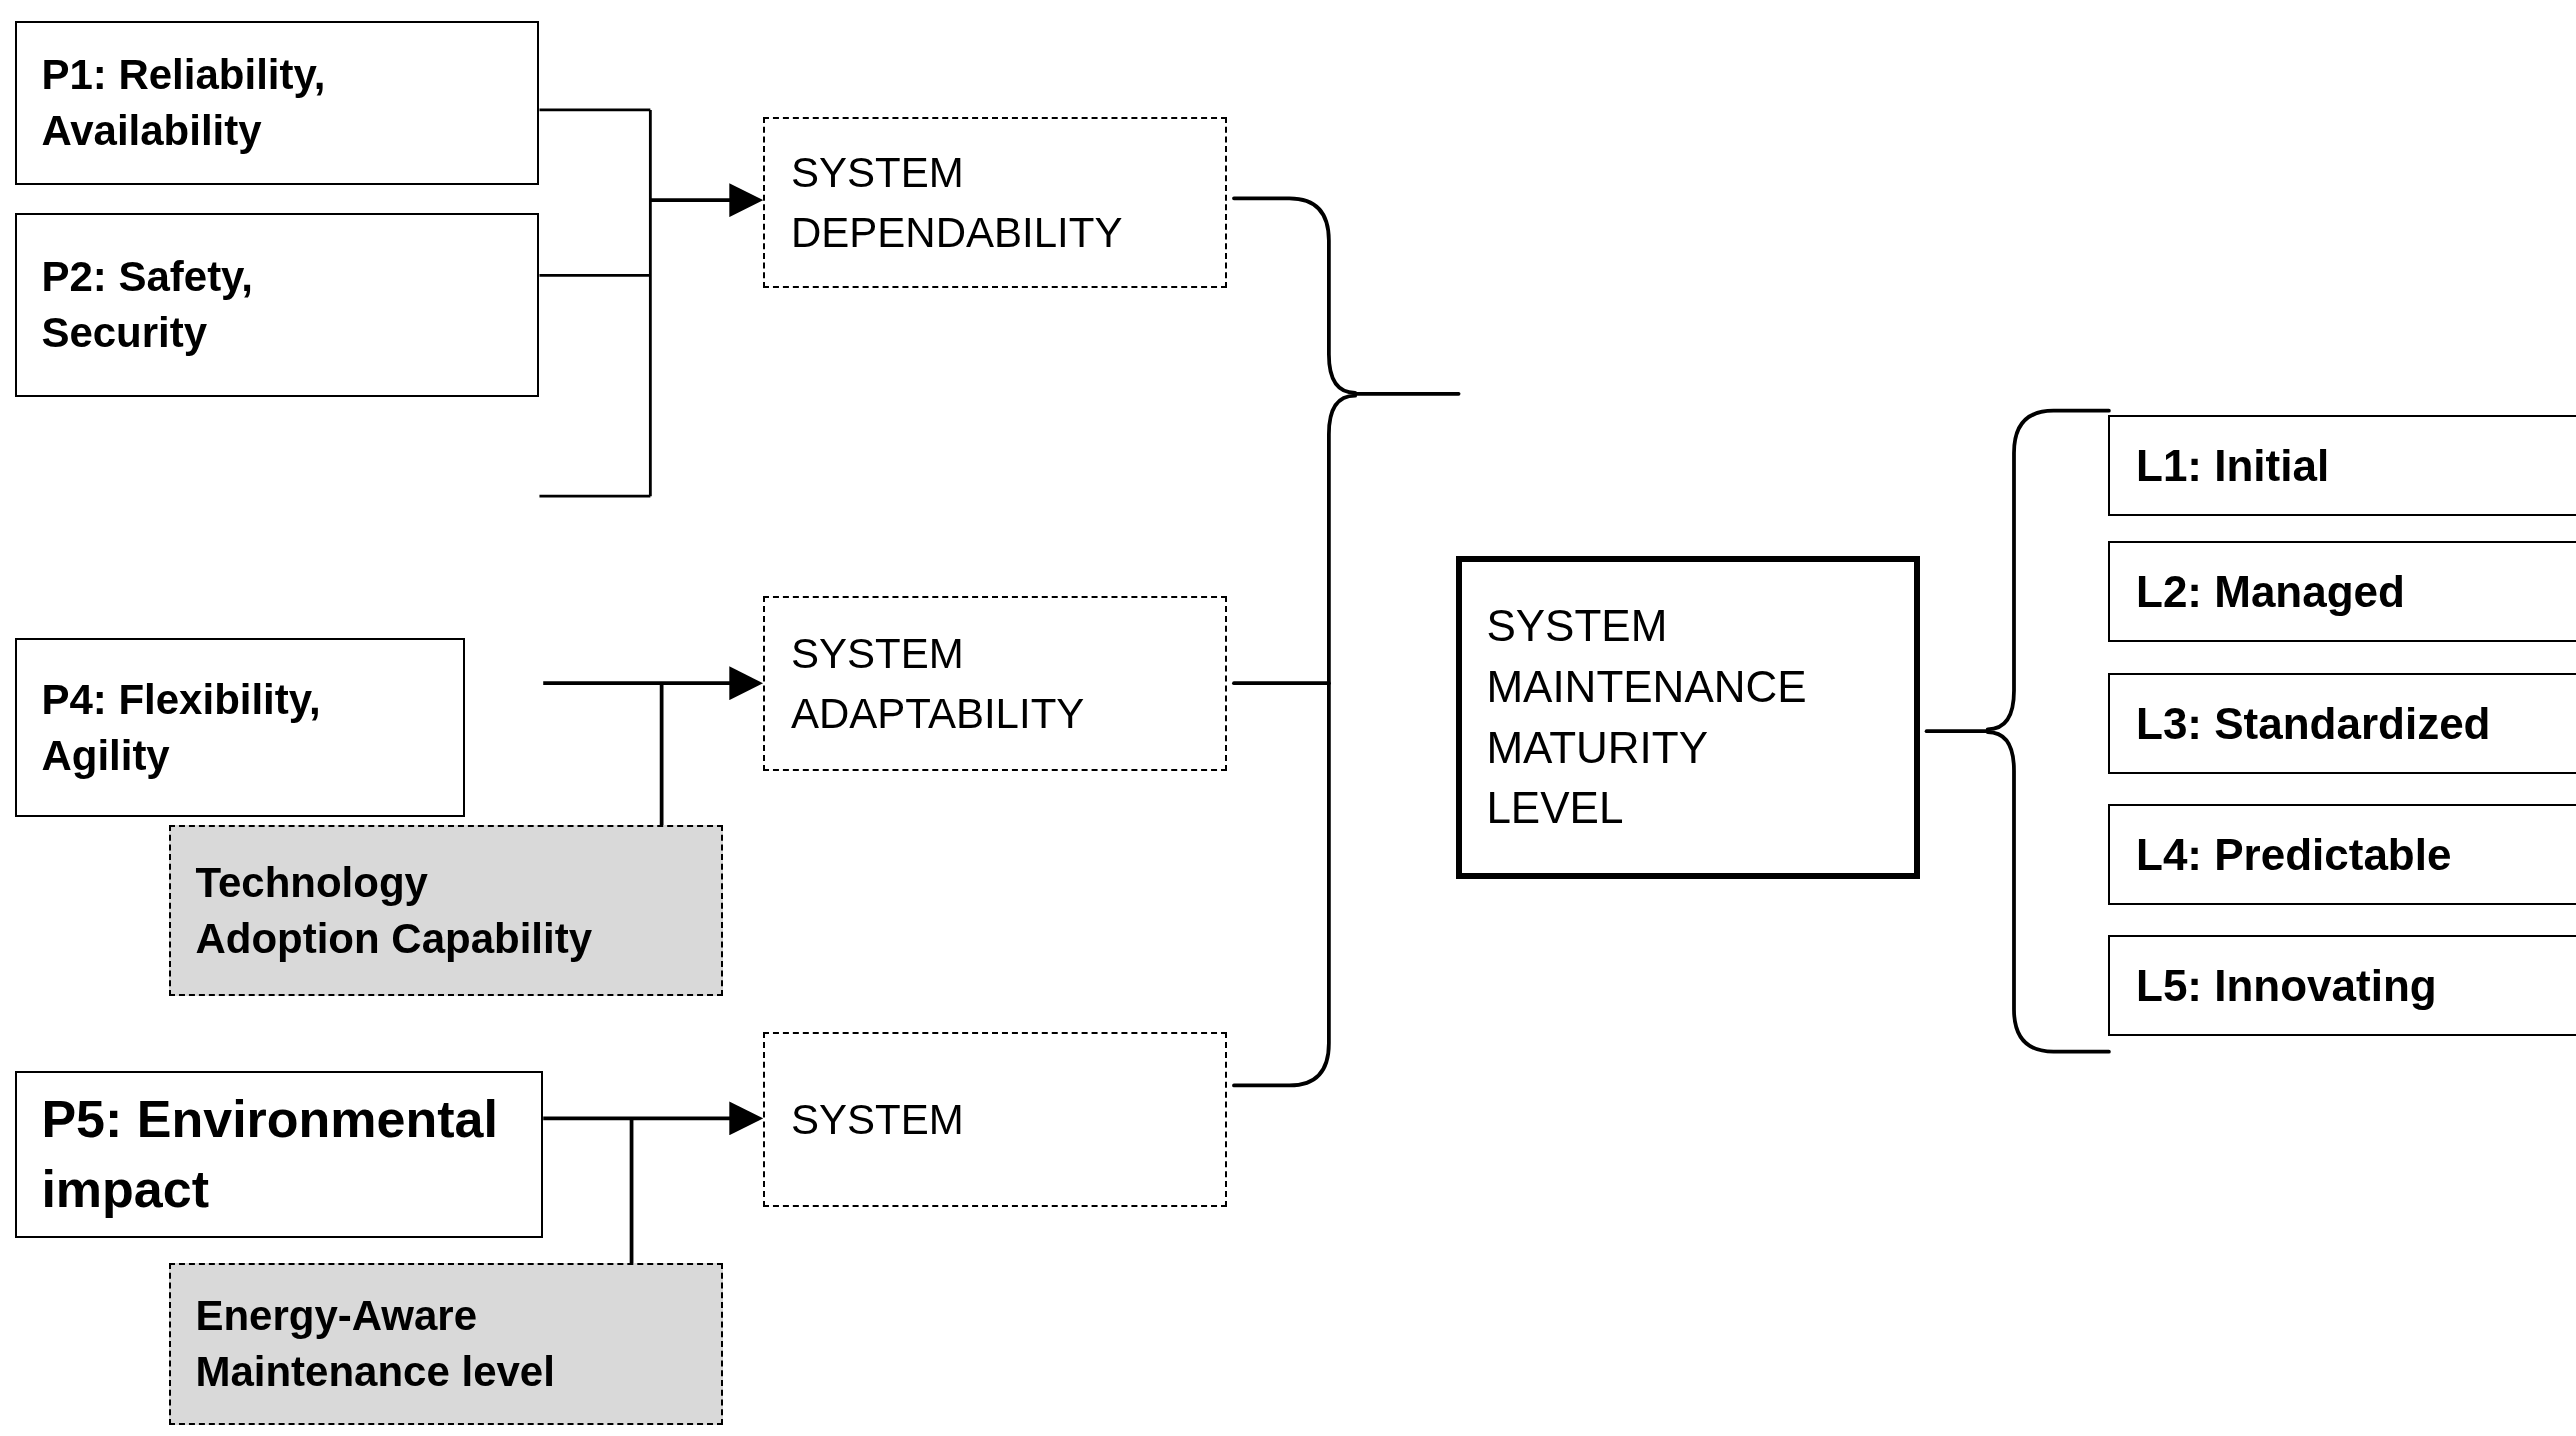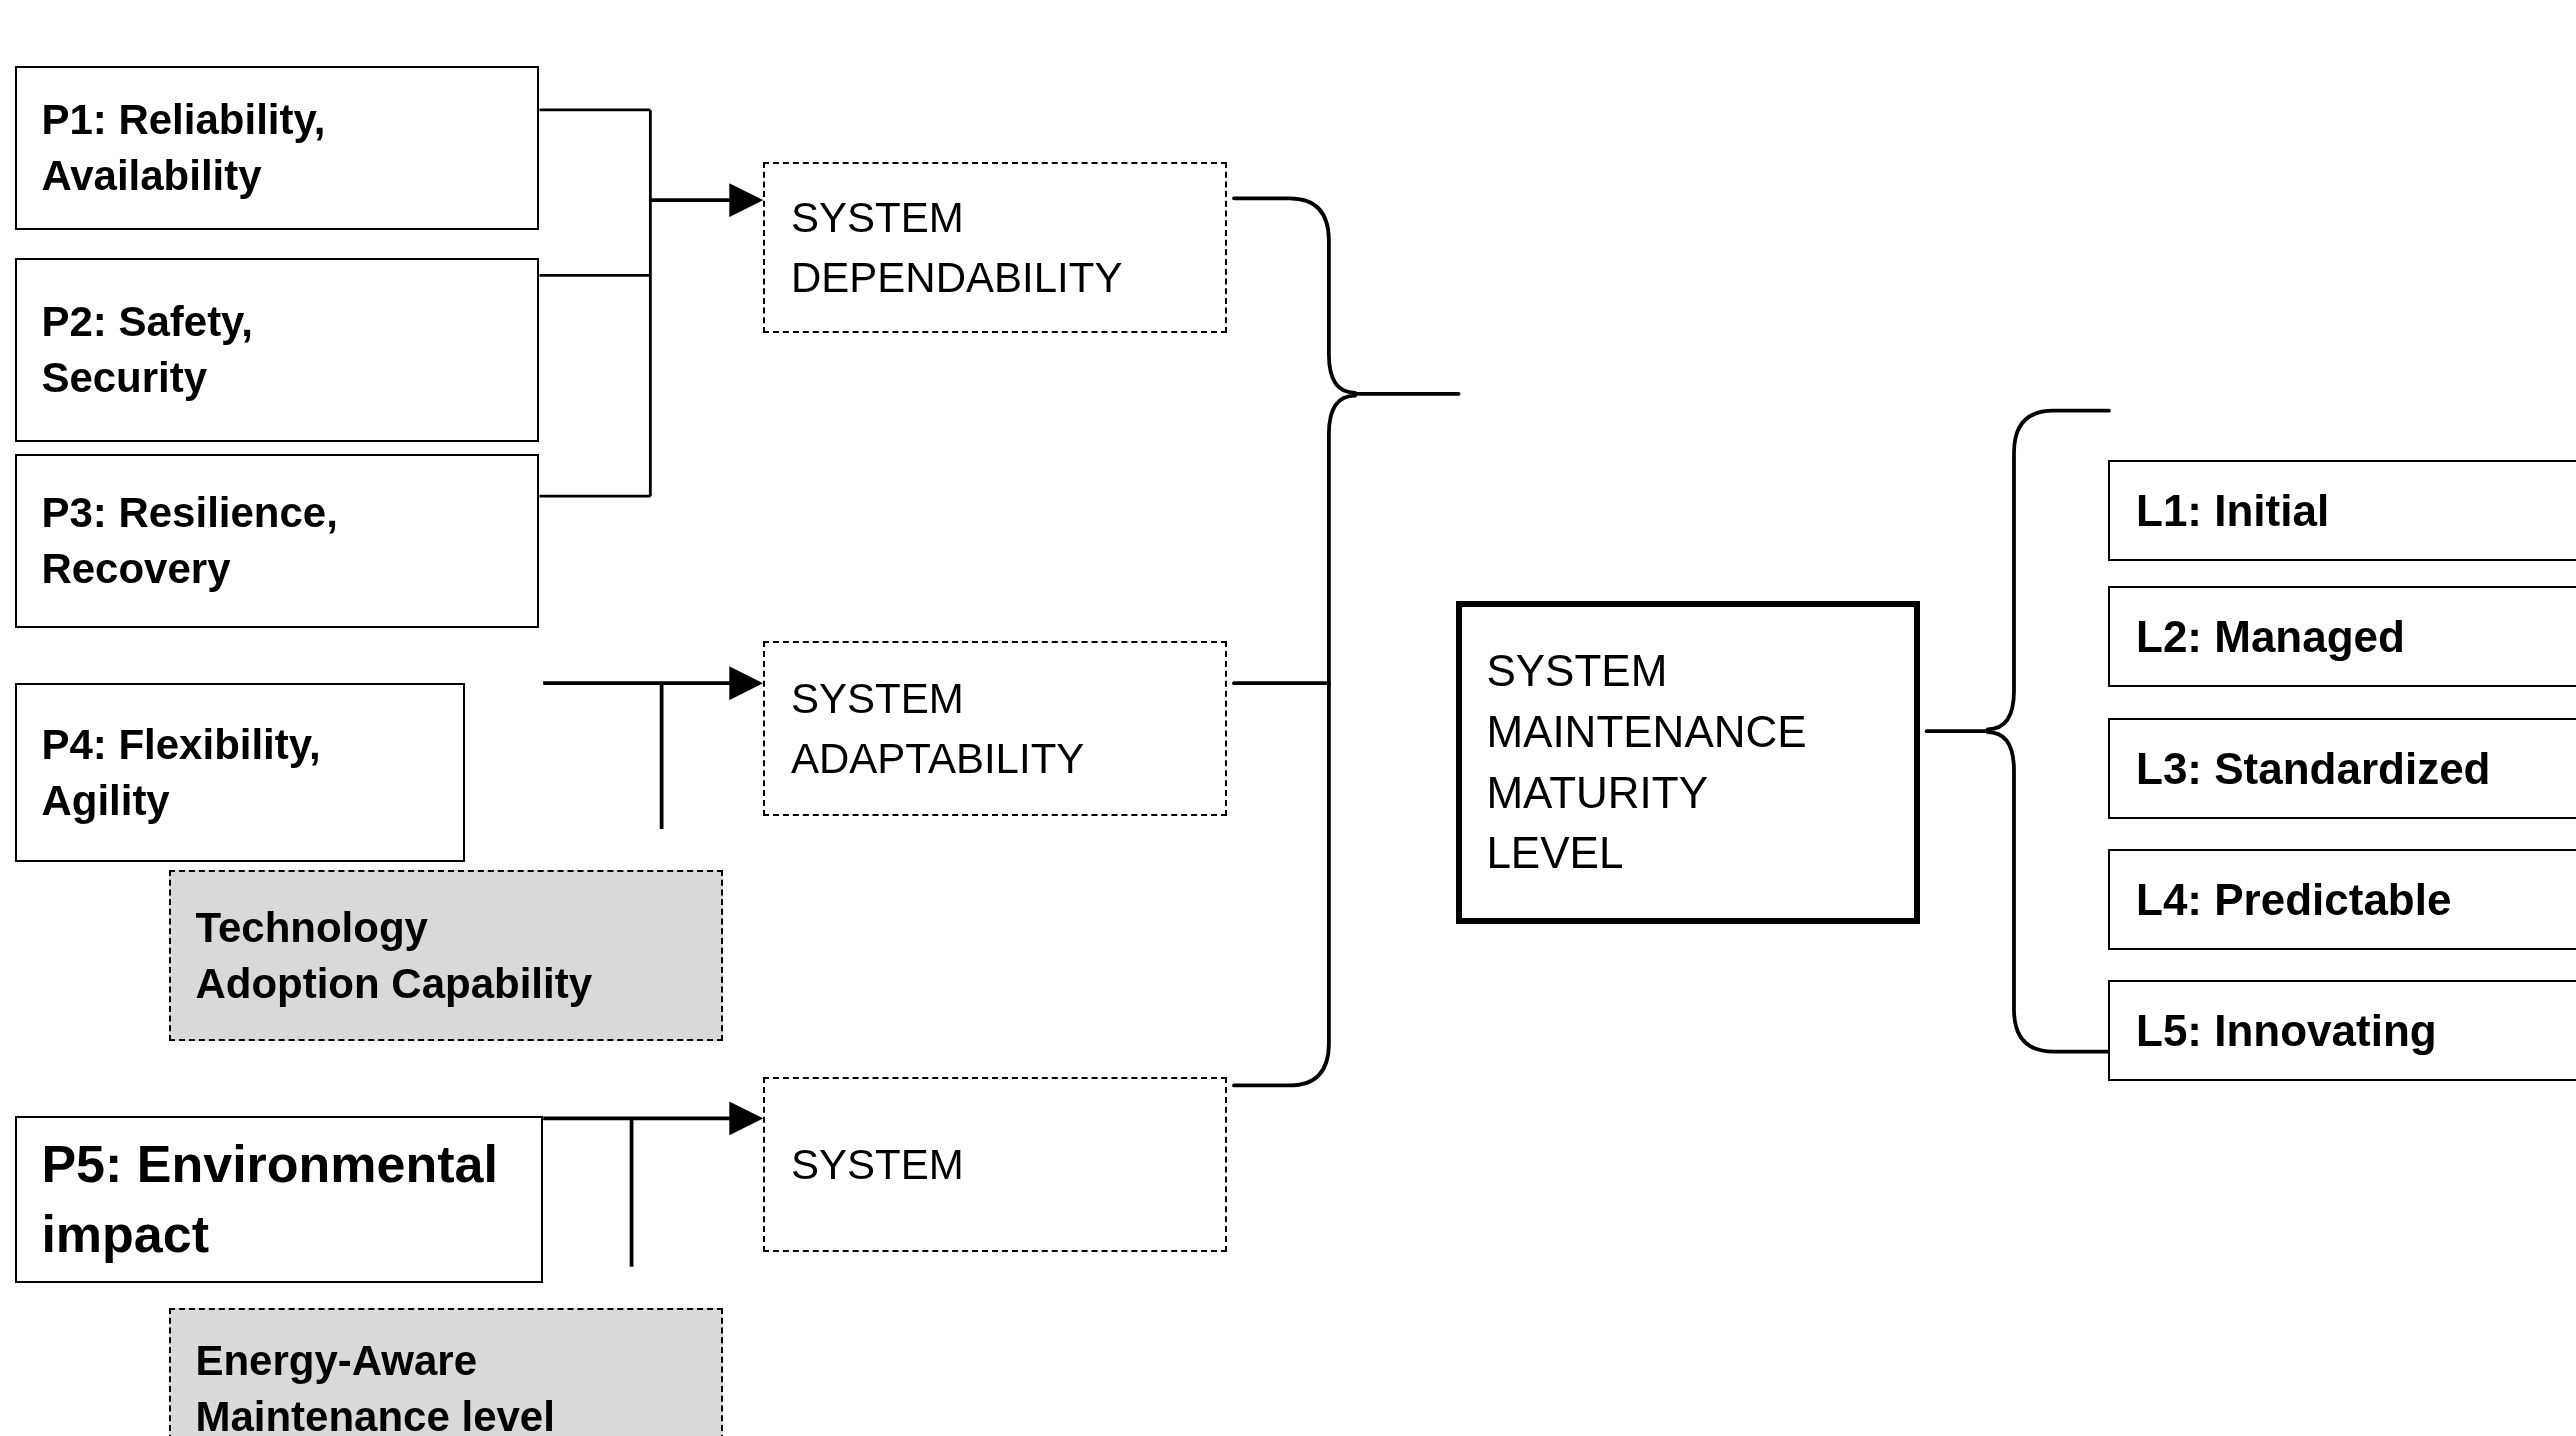--- a/index.html
+++ b/index.html
@@ -1,18 +1,18 @@
 <!DOCTYPE html>
 <html style="font-size:15px"><head>
 <meta charset="utf-8">
 <style>
   html,body{margin:0;padding:0;background:#ffffff;}
   body{font-family:"Liberation Sans",sans-serif;}
   #canvas{position:relative;width:2576px;height:1436px;background:#ffffff;overflow:hidden;}
-  .node{position:absolute;box-sizing:border-box;display:flex;flex-direction:column;justify-content:center;margin-top:45px;}
+  .node{position:absolute;box-sizing:border-box;display:flex;flex-direction:column;justify-content:center;}
   .solid-box{border:2.8px solid #000;background:#fff;}
   .dashed-box{border:2.8px dashed #000;background:#fff;}
   .gray-box{border:2.8px dashed #000;background:#D9D9D9;}
   .thick-box{border:6.6px solid #000;background:#fff;}
   .node .ln{display:block;white-space:nowrap;}
   .bold-txt .ln{font-weight:bold;}
   .plain-txt .ln{font-weight:normal;}
   svg.wires{position:absolute;left:0;top:0;width:2576px;height:1436px;overflow:visible;pointer-events:none;}
 </style>
 </head>
@@ -58,24 +58,20 @@
   <div class="node solid-box bold-txt" style="left:15px;top:20.7px;width:524px;height:164px;padding:0 24.4px;font-size:42px;line-height:1.33;">
     <span class="ln">P1: Reliability,</span>
     <span class="ln">Availability</span>
   </div>
 
   <div class="node solid-box bold-txt" style="left:15px;top:213px;width:524px;height:184px;padding:0 24.4px;font-size:42px;line-height:1.33;">
     <span class="ln">P2: Safety,</span>
     <span class="ln">Security</span>
   </div>
 
-  <div class="node solid-box bold-txt" style="left:15px;top:409px;width:524px;height:174px;padding:0 24.4px;font-size:42px;line-height:1.33;">
-    <span class="ln">P3: Resilience,</span>
-    <span class="ln">Recovery</span>
-  </div>
 
   <div class="node solid-box bold-txt" style="left:15px;top:638px;width:450px;height:179px;padding:0 24.4px;font-size:42px;line-height:1.33;">
     <span class="ln">P4: Flexibility,</span>
     <span class="ln">Agility</span>
   </div>
 
   <div class="node solid-box bold-txt" style="left:15px;top:1071px;width:528px;height:167px;padding:0 24.4px;font-size:52px;line-height:1.33;">
     <span class="ln">P5: Environmental</span>
     <span class="ln">impact</span>
   </div>

